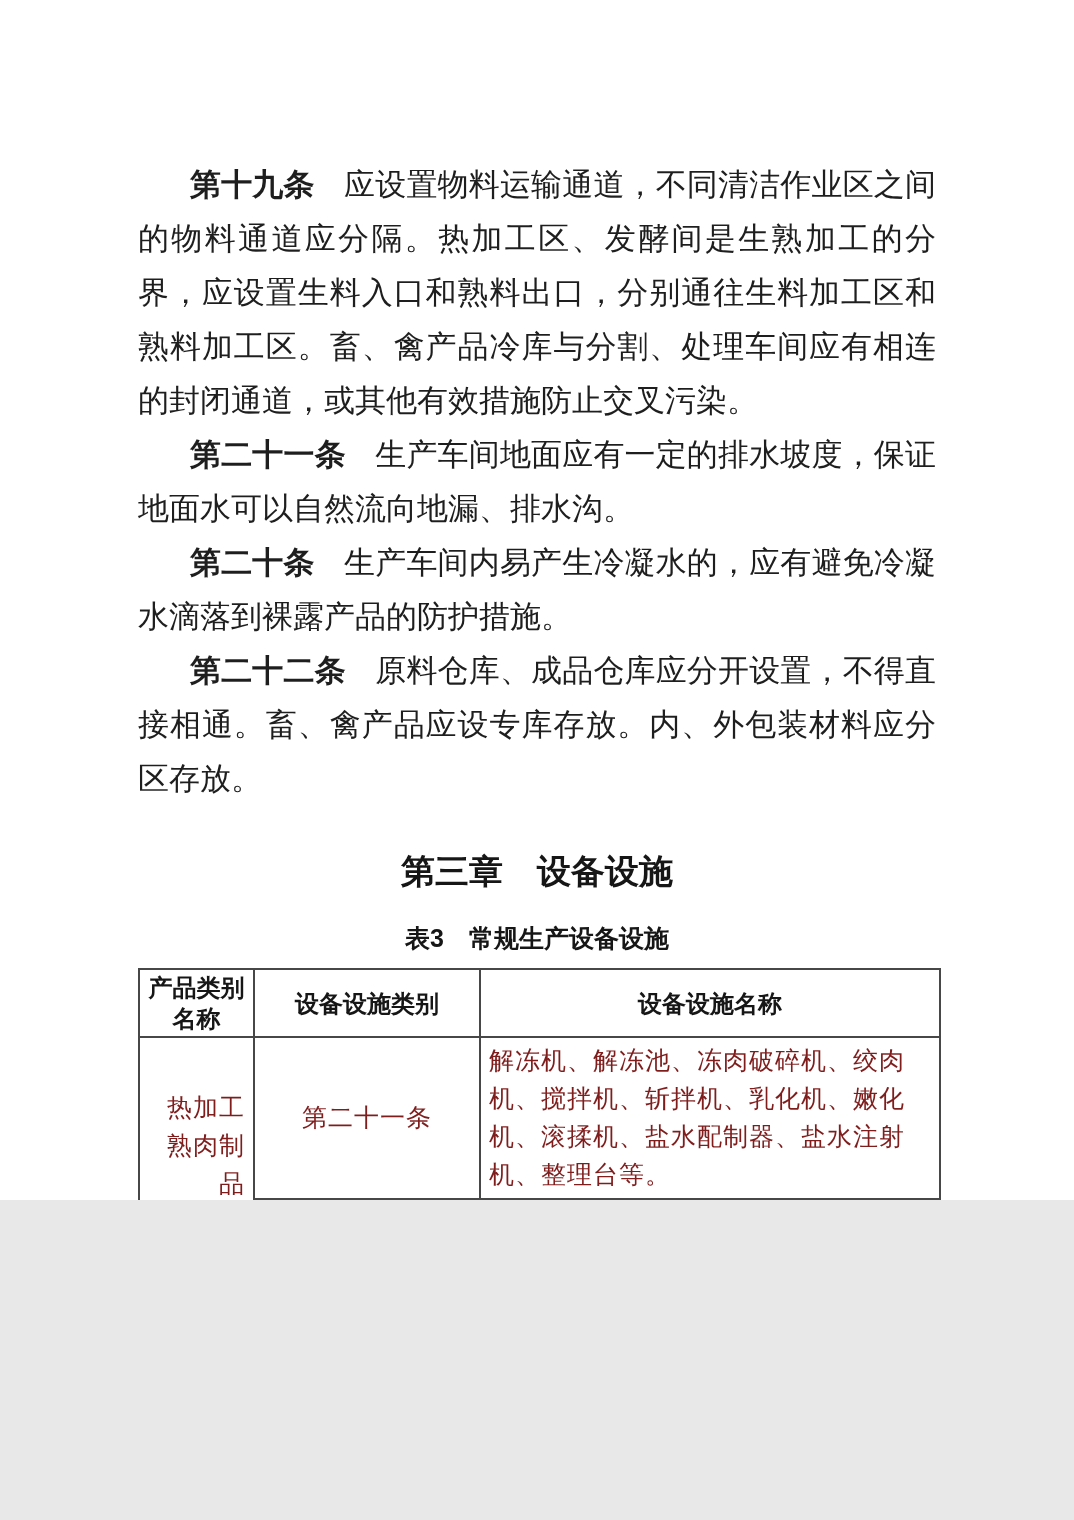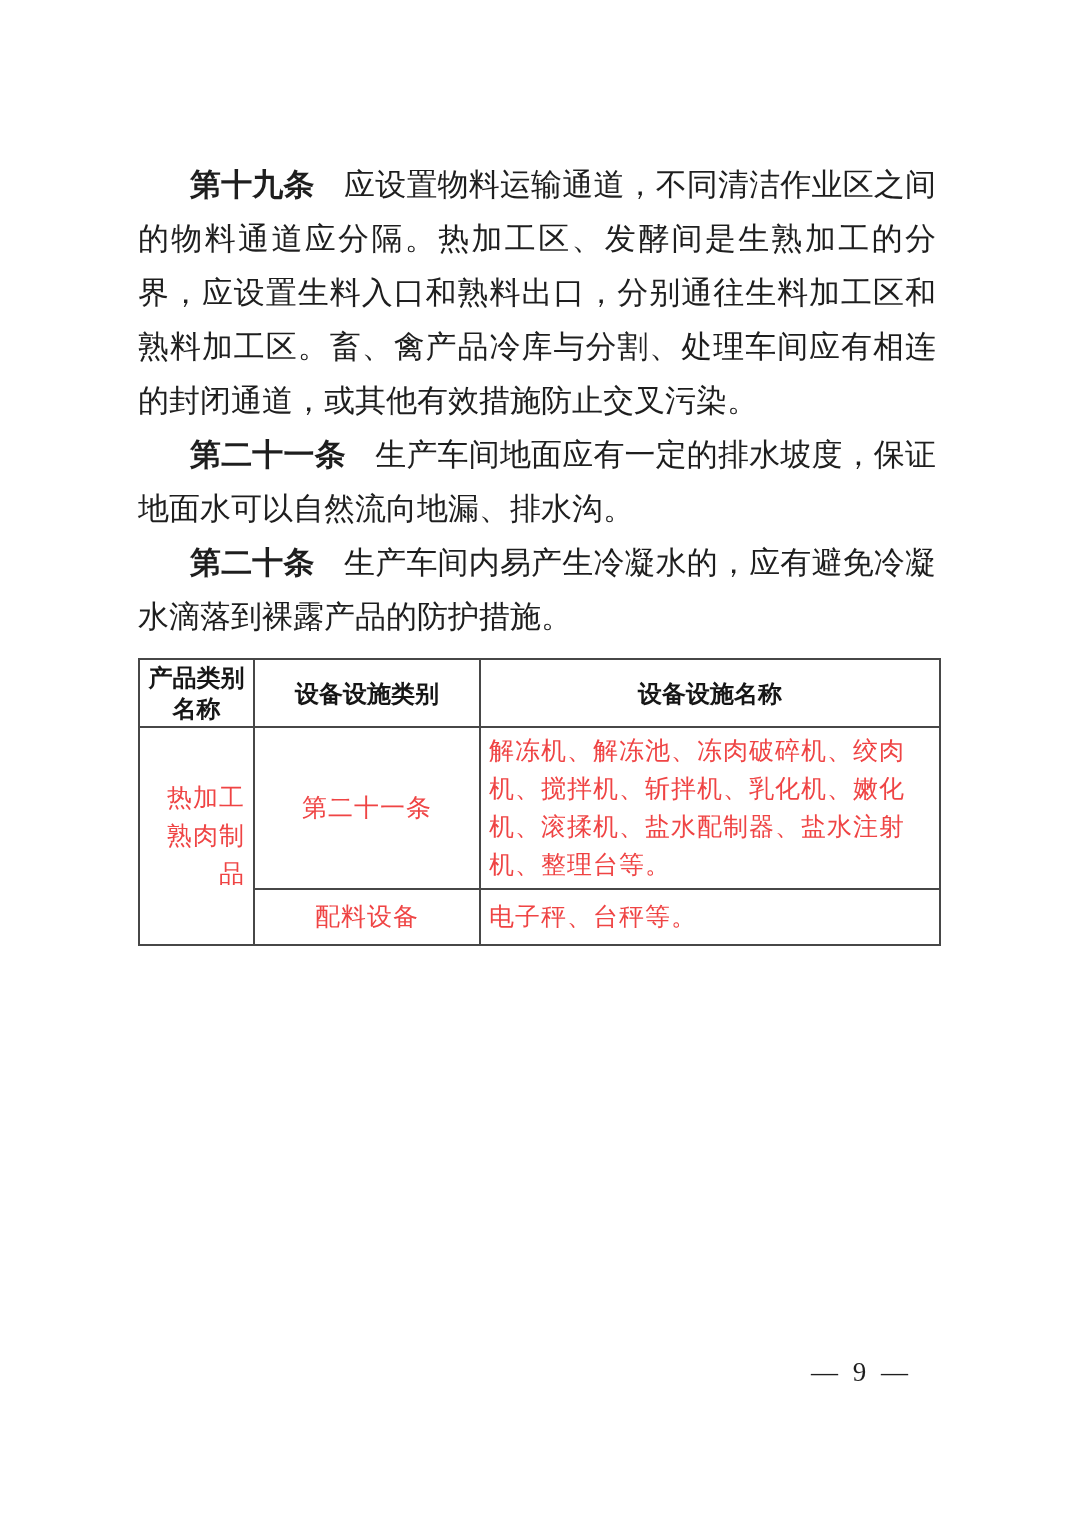--- a/index.html
+++ b/index.html
@@ -3,21 +3,21 @@
 <meta charset="utf-8">
 <style>
   html, body {
     margin: 0;
     padding: 0;
     background: #e8e8e8;
   }
   .page {
     position: relative;
     width: 1074px;
-    height: 1520px;
+    height: 1200px;
     margin: 0 auto;
     background: #ffffff;
     font-family: "Liberation Serif", "DejaVu Serif", serif;
     color: #1e1e1e;
     overflow: hidden;
     box-sizing: border-box;
   }
   .content {
     padding: 158px 138px 0 138px;
   }
@@ -74,21 +74,21 @@
     text-align: center;
     height: 66px;
     white-space: pre-line;
     color: #161616;
     padding: 2px 4px;
   }
   table.equip-table td {
     font-size: 25px;
     line-height: 38px;
     letter-spacing: 1px;
-    color: #ef4444;
+    color: #7f1d1d;
     padding: 4px 8px;
   }
   td.cell-category {
     text-align: right;
     white-space: pre-line;
   }
   td.cell-type {
     text-align: center;
   }
   td.cell-names {
@@ -116,23 +116,26 @@
 
 <div class="page">
   <div class="content">
 
     <p class="para"><span class="para-label">第十九条</span><span class="para-text">应设置物料运输通道，不同清洁作业区之间的物料通道应分隔。热加工区、发酵间是生熟加工的分界，应设置生料入口和熟料出口，分别通往生料加工区和熟料加工区。畜、禽产品冷库与分割、处理车间应有相连的封闭通道，或其他有效措施防止交叉污染。</span></p>
 
     <p class="para"><span class="para-label">第二十一条</span><span class="para-text">生产车间地面应有一定的排水坡度，保证地面水可以自然流向地漏、排水沟。</span></p>
 
     <p class="para"><span class="para-label">第二十条</span><span class="para-text">生产车间内易产生冷凝水的，应有避免冷凝水滴落到裸露产品的防护措施。</span></p>
 
+    <p class="para"><span class="para-label">第二十二条</span><span class="para-text">原料仓库、成品仓库应分开设置，不得直接相通。畜、禽产品应设专库存放。内、外包装材料应分区存放。</span></p>
+
+    <h2 class="chapter-title">第三章　设备设施</h2>
 
 
-
+    <div class="table-caption">表3　常规生产设备设施</div>
 
     <table class="equip-table">
       <colgroup>
         <col class="col-category">
         <col class="col-type">
         <col class="col-names">
       </colgroup>
       <thead>
         <tr>
           <th>产品类别

